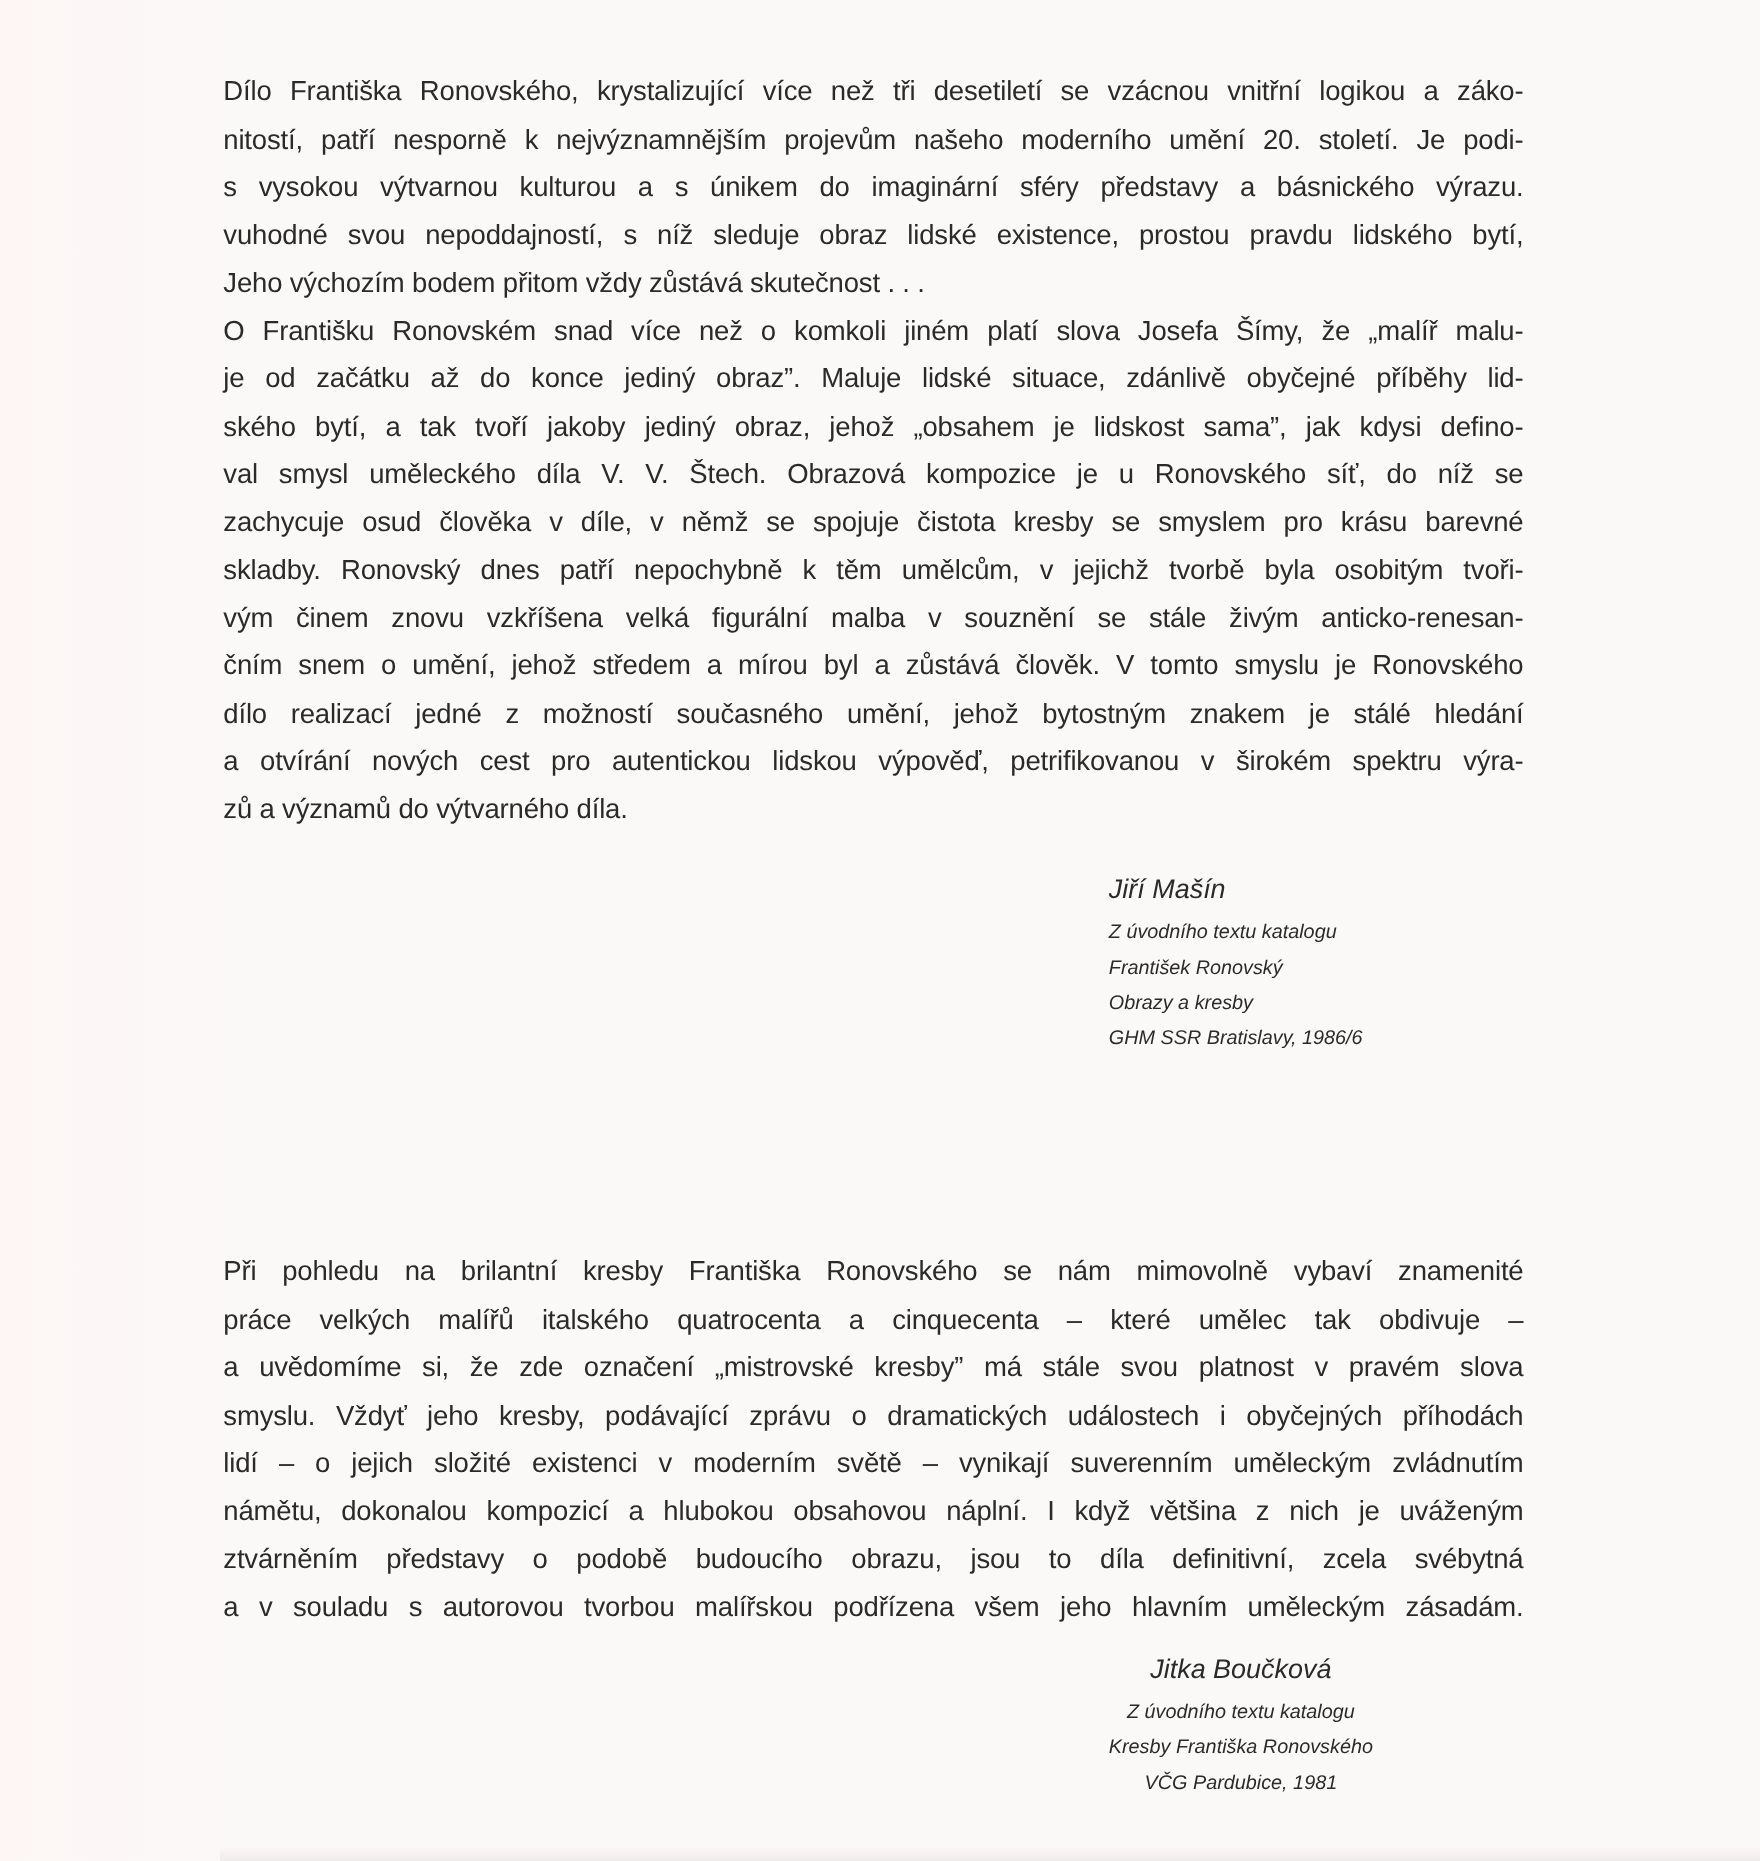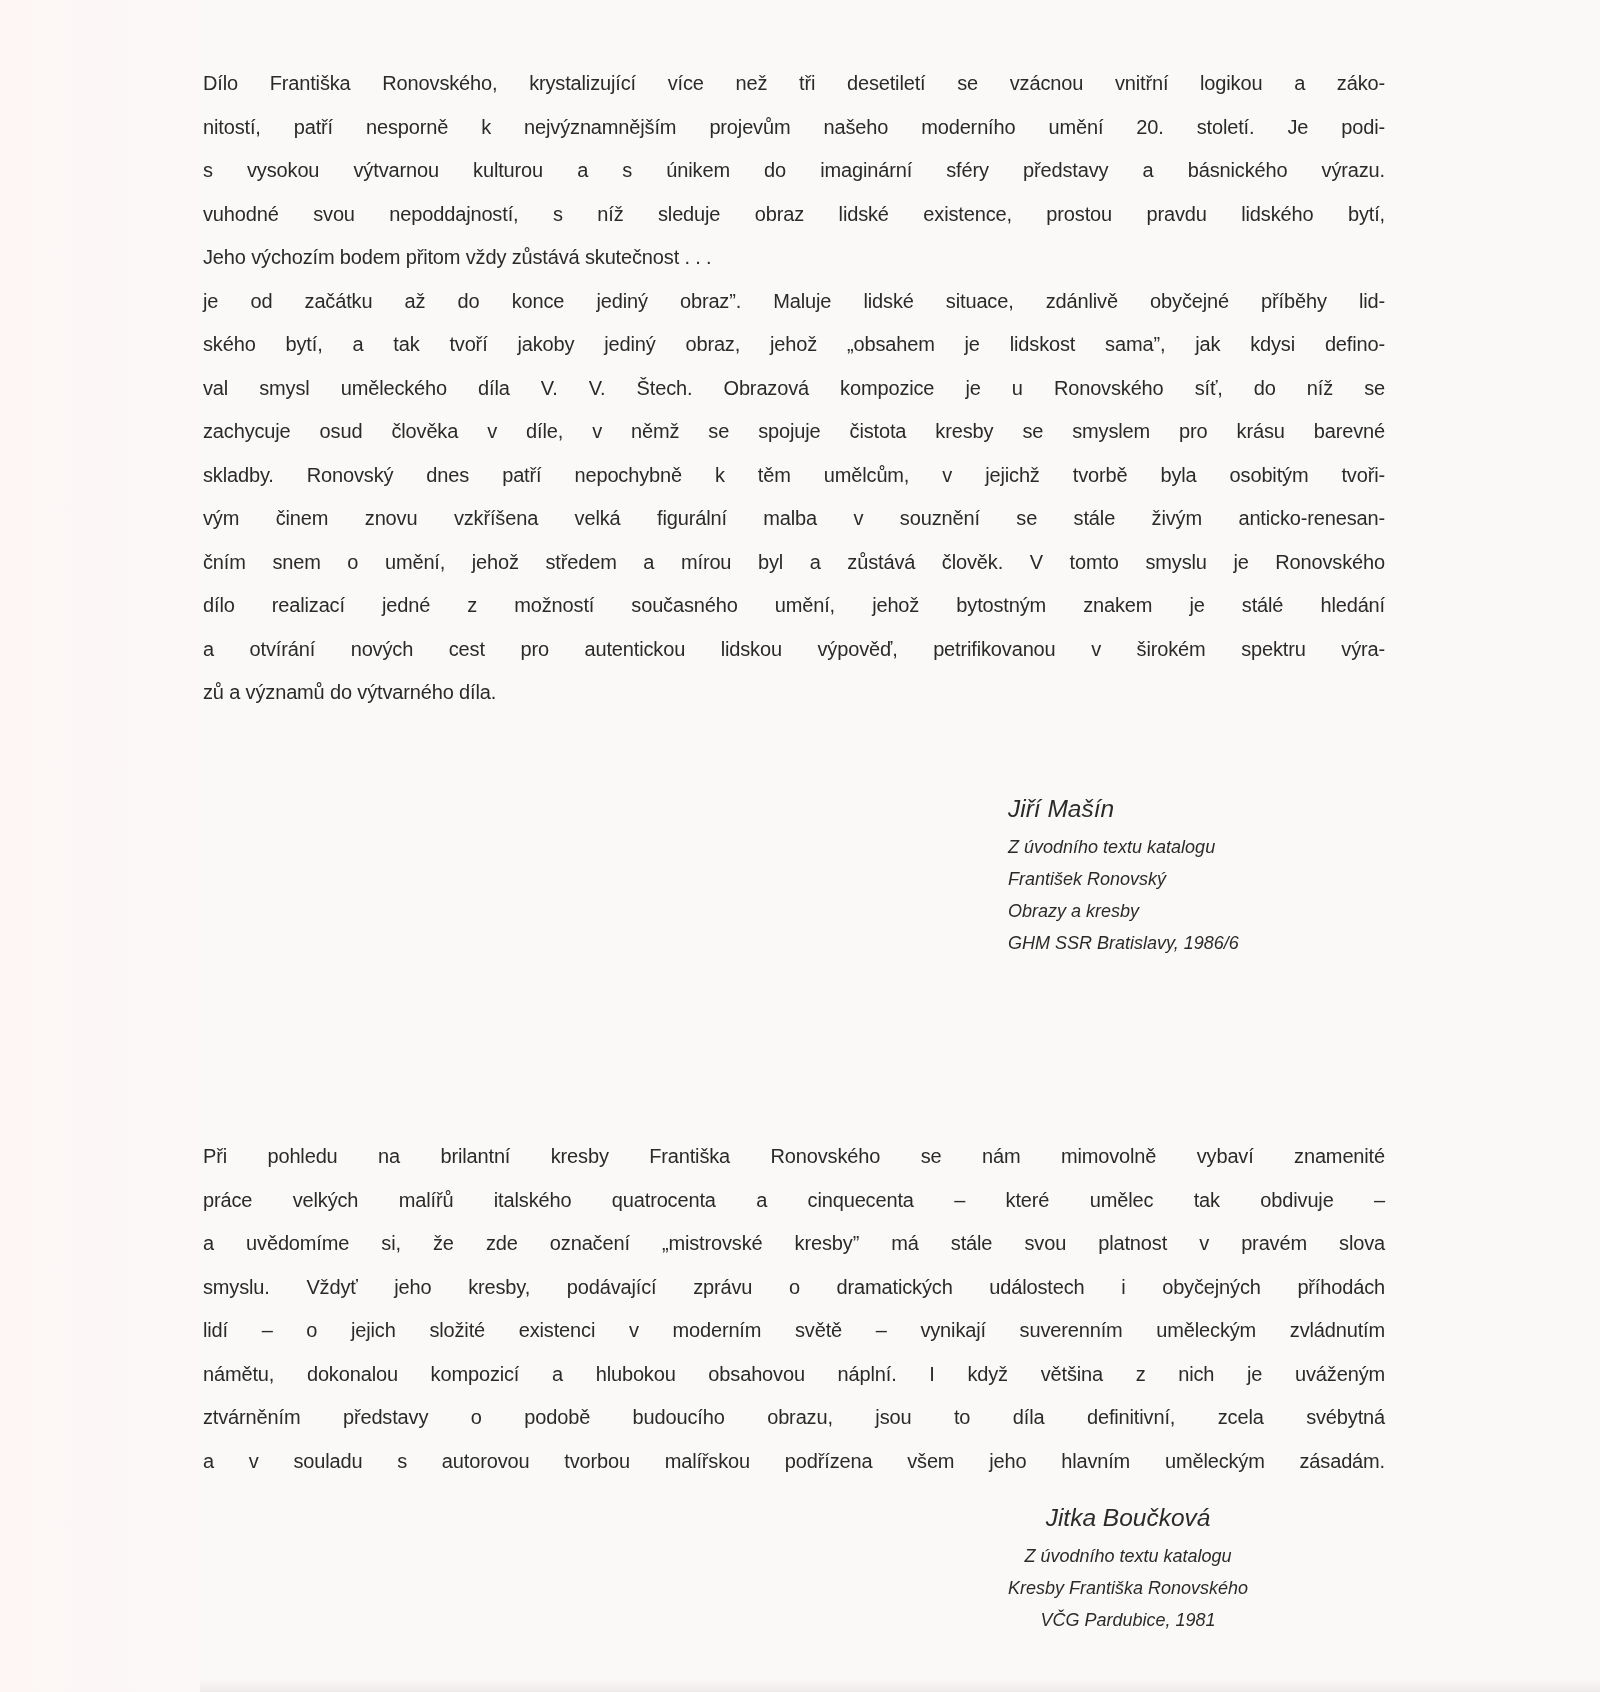--- a/index.html
+++ b/index.html
@@ -26,21 +26,21 @@
     position: absolute;
     left: 200px; bottom: 0;
     width: 1400px; height: 14px;
     background: linear-gradient(to bottom, rgba(240,232,232,0) 0%, rgba(232,224,226,0.6) 100%);
     pointer-events: none;
   }
   .text-block {
     position: absolute;
     left: 203px;
     width: 1182px;
-    font-size: 20px;
+    font-size: 25px;
     line-height: 43.5px;
     text-align: justify;
     letter-spacing: -0.15px;
   }
   .text-block .line {
     display: block;
     text-align: justify;
     text-align-last: justify;
     white-space: nowrap;
     height: 43.5px;
@@ -75,20 +75,21 @@
 
 <div class="page-tint-left"></div>
 <div class="page-tint-bottom"></div>
 
 <div class="text-block" id="para1">
   <span class="line">Dílo Františka Ronovského, krystalizující více než tři desetiletí se vzácnou vnitřní logikou a záko-</span>
   <span class="line">nitostí, patří nesporně k nejvýznamnějším projevům našeho moderního umění 20. století. Je podi-</span>
   <span class="line">s vysokou výtvarnou kulturou a s únikem do imaginární sféry představy a básnického výrazu.</span>
   <span class="line">vuhodné svou nepoddajností, s níž sleduje obraz lidské existence, prostou pravdu lidského bytí,</span>
   <span class="line last">Jeho výchozím bodem přitom vždy zůstává skutečnost . . .</span>
+  <span class="line">O Františku Ronovském snad více než o komkoli jiném platí slova Josefa Šímy, že „malíř malu-</span>
   <span class="line">je od začátku až do konce jediný obraz”. Maluje lidské situace, zdánlivě obyčejné příběhy lid-</span>
   <span class="line">ského bytí, a tak tvoří jakoby jediný obraz, jehož „obsahem je lidskost sama”, jak kdysi defino-</span>
   <span class="line">val smysl uměleckého díla V. V. Štech. Obrazová kompozice je u Ronovského síť, do níž se</span>
   <span class="line">zachycuje osud člověka v díle, v němž se spojuje čistota kresby se smyslem pro krásu barevné</span>
   <span class="line">skladby. Ronovský dnes patří nepochybně k těm umělcům, v jejichž tvorbě byla osobitým tvoři-</span>
   <span class="line">vým činem znovu vzkříšena velká figurální malba v souznění se stále živým anticko-renesan-</span>
   <span class="line">čním snem o umění, jehož středem a mírou byl a zůstává člověk. V tomto smyslu je Ronovského</span>
   <span class="line">dílo realizací jedné z možností současného umění, jehož bytostným znakem je stálé hledání</span>
   <span class="line">a otvírání nových cest pro autentickou lidskou výpověď, petrifikovanou v širokém spektru výra-</span>
   <span class="line last">zů a významů do výtvarného díla.</span>

